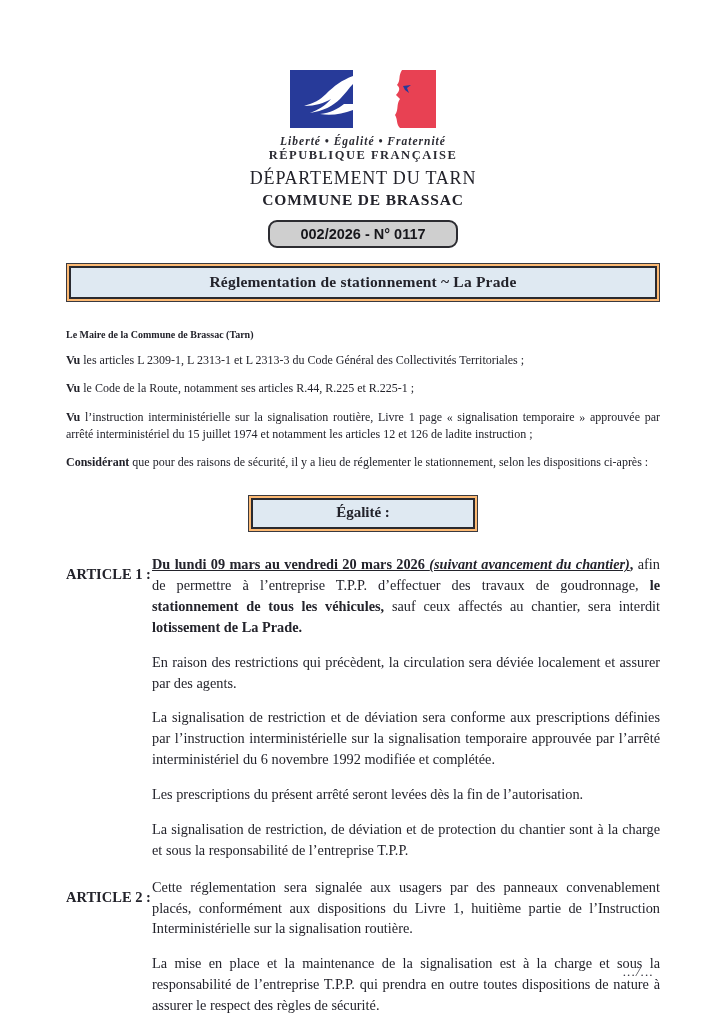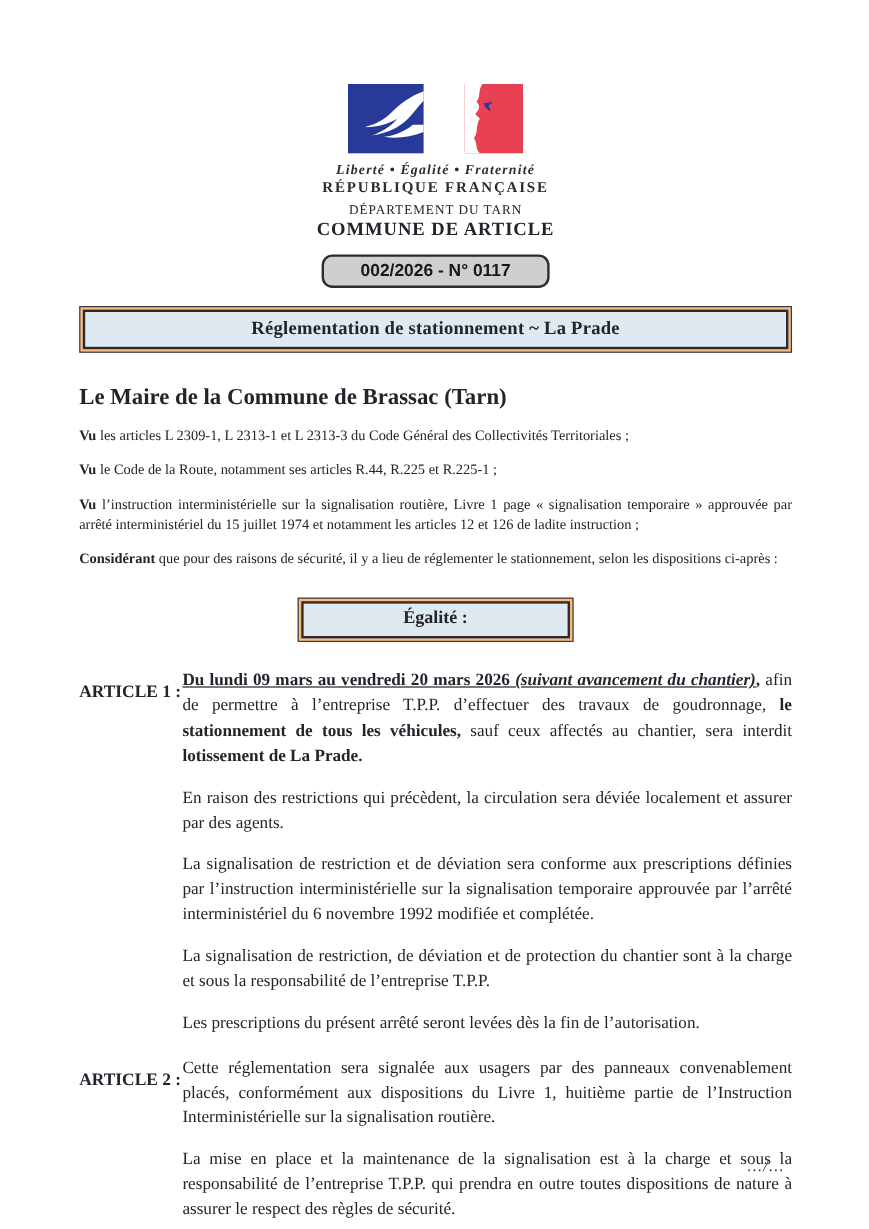--- a/index.html
+++ b/index.html
@@ -37,21 +37,21 @@
   }
   .republique {
     font-size: 12.5px;
     font-variant: small-caps;
     letter-spacing: 1.5px;
     font-weight: bold;
     margin-top: 1px;
     color: #2c2c34;
   }
   .department {
-    font-size: 11px;
+    font-size: 18px;
     letter-spacing: 0.8px;
     margin-top: 5px;
   }
   .commune {
     font-size: 15.5px;
     font-weight: bold;
     letter-spacing: 0.8px;
     margin-top: 2px;
   }
   .ref-badge {
@@ -86,21 +86,21 @@
     letter-spacing: 0.2px;
   }
   .arrete-wrap { text-align: center; margin: 24px 0 22px 0; }
   .arrete-box { display: inline-block; width: 224px; }
   .arrete-box .dbox-inner { font-size: 15px; padding: 4px 0 6px 0; }
 
   
   .doc-body { margin-top: 27px; }
   .maire-line {
     font-weight: bold;
-    font-size: 19px;
+    font-size: 10px;
     margin-bottom: 12px;
   }
   p.recital {
     font-size: 12px;
     line-height: 1.44;
     margin: 0 0 11px 0;
     text-align: justify;
   }
   p.recital .lead { font-weight: bold; }
 
@@ -156,21 +156,21 @@
 
         <path d="M97,0 L112,0 C108,6 111,10 107,15 C111,18 109,22 106,25 L110,29 C106,34 109,40 105,45 C108,50 106,54 110,58 L97,58 Z" fill="#ffffff"></path>
 
         <path d="M113,16 L121,15 L117,18 L119,23 L115,20 Z" fill="#273a99"></path>
       </svg>
     </span>
 
     <div class="motto">Liberté • Égalité • Fraternité</div>
     <div class="republique">RÉPUBLIQUE FRANÇAISE</div>
     <div class="department">DÉPARTEMENT DU TARN</div>
-    <div class="commune">COMMUNE DE ARTICLE</div>
+    <div class="commune">COMMUNE DE BRASSAC</div>
 
     <div class="ref-badge">002/2026 - N° 0117</div>
   </div>
 
   <div class="dbox-outer title-banner">
     <div class="dbox-inner">Réglementation de stationnement ~ La Prade</div>
   </div>
 
   <div class="doc-body">
 
@@ -188,22 +188,22 @@
       <div class="dbox-outer arrete-box">
         <div class="dbox-inner">Égalité :</div>
       </div>
     </div>
 
     <div class="article">
       <span class="article-label">ARTICLE 1 :</span>
       <p><span class="seg-b seg-u">Du lundi 09 mars au vendredi 20 mars 2026 </span><span class="seg-b seg-i seg-u">(suivant avancement du chantier)</span><span class="seg-b">,</span><span> afin de permettre à l’entreprise T.P.P. d’effectuer des travaux de goudronnage, </span><span class="seg-b">le stationnement de tous les véhicules,</span><span> sauf ceux affectés au chantier, sera interdit </span><span class="seg-b">lotissement de La Prade.</span></p>
       <p><span>En raison des restrictions qui précèdent, la circulation sera déviée localement et assurer par des agents.</span></p>
       <p><span>La signalisation de restriction et de déviation sera conforme aux prescriptions définies par l’instruction interministérielle sur la signalisation temporaire approuvée par l’arrêté interministériel du 6 novembre 1992 modifiée et complétée.</span></p>
+      <p><span>Les prescriptions du présent arrêté seront levées dès la fin de l’autorisation.</span></p>
       <p><span>La signalisation de restriction, de déviation et de protection du chantier sont à la charge et sous la responsabilité de l’entreprise T.P.P.</span></p>
-      <p><span>Les prescriptions du présent arrêté seront levées dès la fin de l’autorisation.</span></p>
     </div>
 
     <div class="article">
       <span class="article-label">ARTICLE 2 :</span>
       <p><span>Cette réglementation sera signalée aux usagers par des panneaux convenablement placés, conformément aux dispositions du Livre 1, huitième partie de l’Instruction Interministérielle sur la signalisation routière.</span></p>
       <p><span>La mise en place et la maintenance de la signalisation est à la charge et sous la responsabilité de l’entreprise T.P.P. qui prendra en outre toutes dispositions de nature à assurer le respect des règles de sécurité.</span></p>
     </div>
 
   </div>
 

